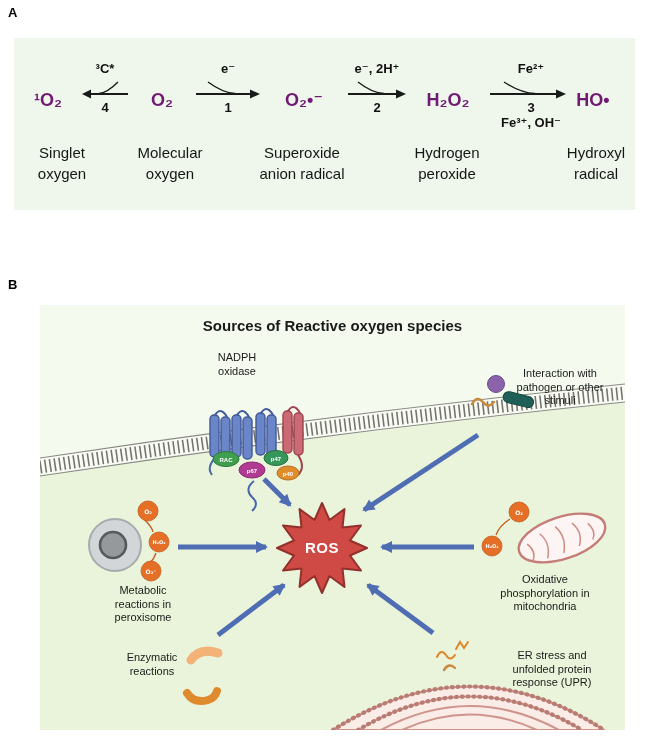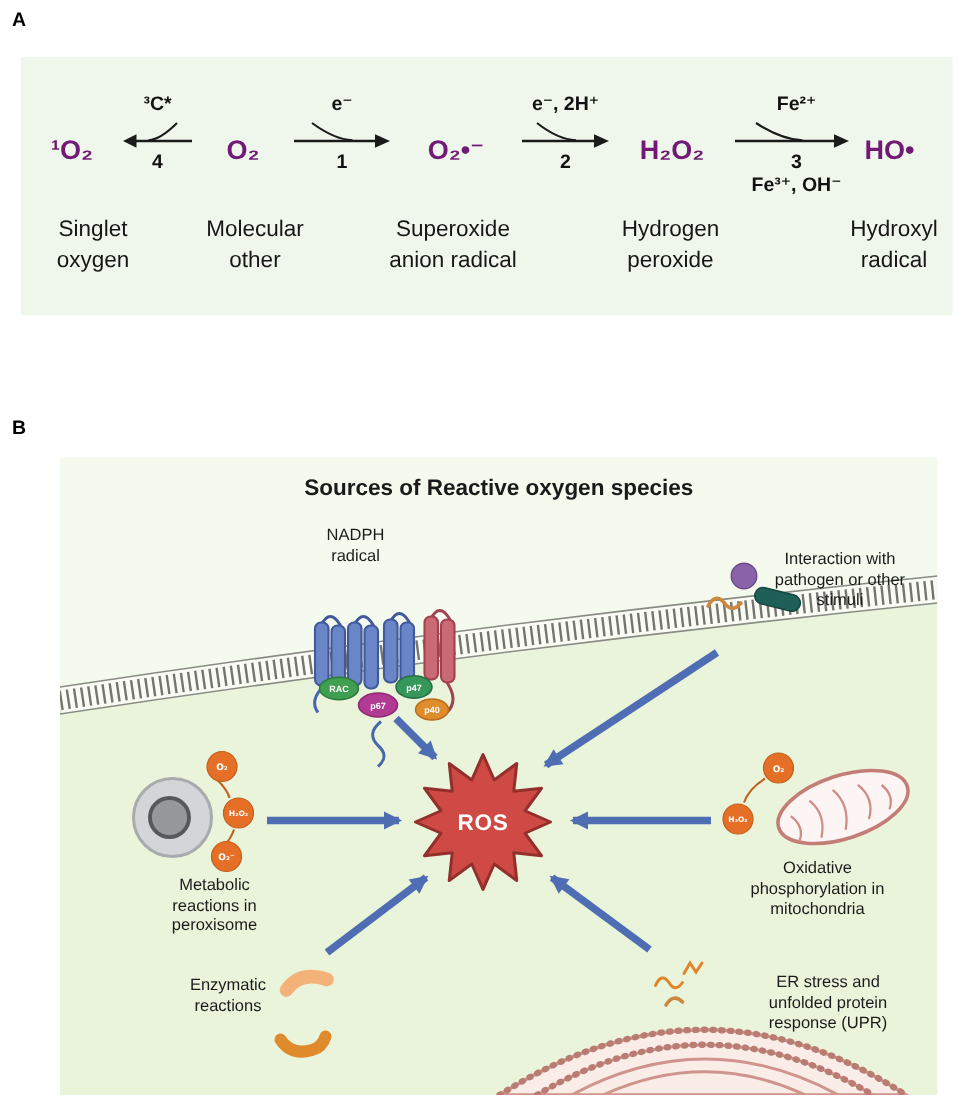--- a/index.html
+++ b/index.html
@@ -148,21 +148,21 @@
         <path class="rxn" d="M2,16 L69,16"></path>
         <polygon class="rxnh" points="68,11.5 78,16 68,20.5"></polygon>
       </svg>
       <div class="anum">3</div>
       <div class="abottom">Fe³⁺, OH⁻</div>
     </div>
 
     <div class="spname nm1">Singlet
 oxygen</div>
     <div class="spname nm2">Molecular
-other</div>
+oxygen</div>
     <div class="spname nm3">Superoxide
 anion radical</div>
     <div class="spname nm5">Hydroxyl
 radical</div>
     <div class="spname nm4">Hydrogen
 peroxide</div>
   </div>
 
   <div class="corner" id="cornerB">B</div>
 
@@ -275,21 +275,21 @@
         <line class="barrow" x1="178" y1="330" x2="244" y2="280"></line>
         <line class="barrow" x1="393" y1="328" x2="328" y2="280"></line>
       </g>
 
       <polygon class="ros-star" points="282,198 289.5,215 304.5,204 302.5,222.5 321,220.5 310,235.5 327,243 310,250.5 321,265.5 302.5,263.5 304.5,282 289.5,271 282,288 274.5,271 259.5,282 261.5,263.5 243,265.5 254,250.5 237,243 254,235.5 243,220.5 261.5,222.5 259.5,204 274.5,215"></polygon>
       <text class="rost" x="282" y="248">ROS</text>
     </svg>
 
     <div class="btitle">Sources of Reactive oxygen species</div>
     <div class="blabel" id="nadphLabel">NADPH
-radical</div>
+oxidase</div>
     <div class="blabel" id="pathogenLabel">Interaction with
 pathogen or other
 stimuli</div>
     <div class="blabel" id="peroxLabel">Metabolic
 reactions in
 peroxisome</div>
     <div class="blabel" id="mitoLabel">Oxidative
 phosphorylation in
 mitochondria</div>
     <div class="blabel" id="erLabel">ER stress and

